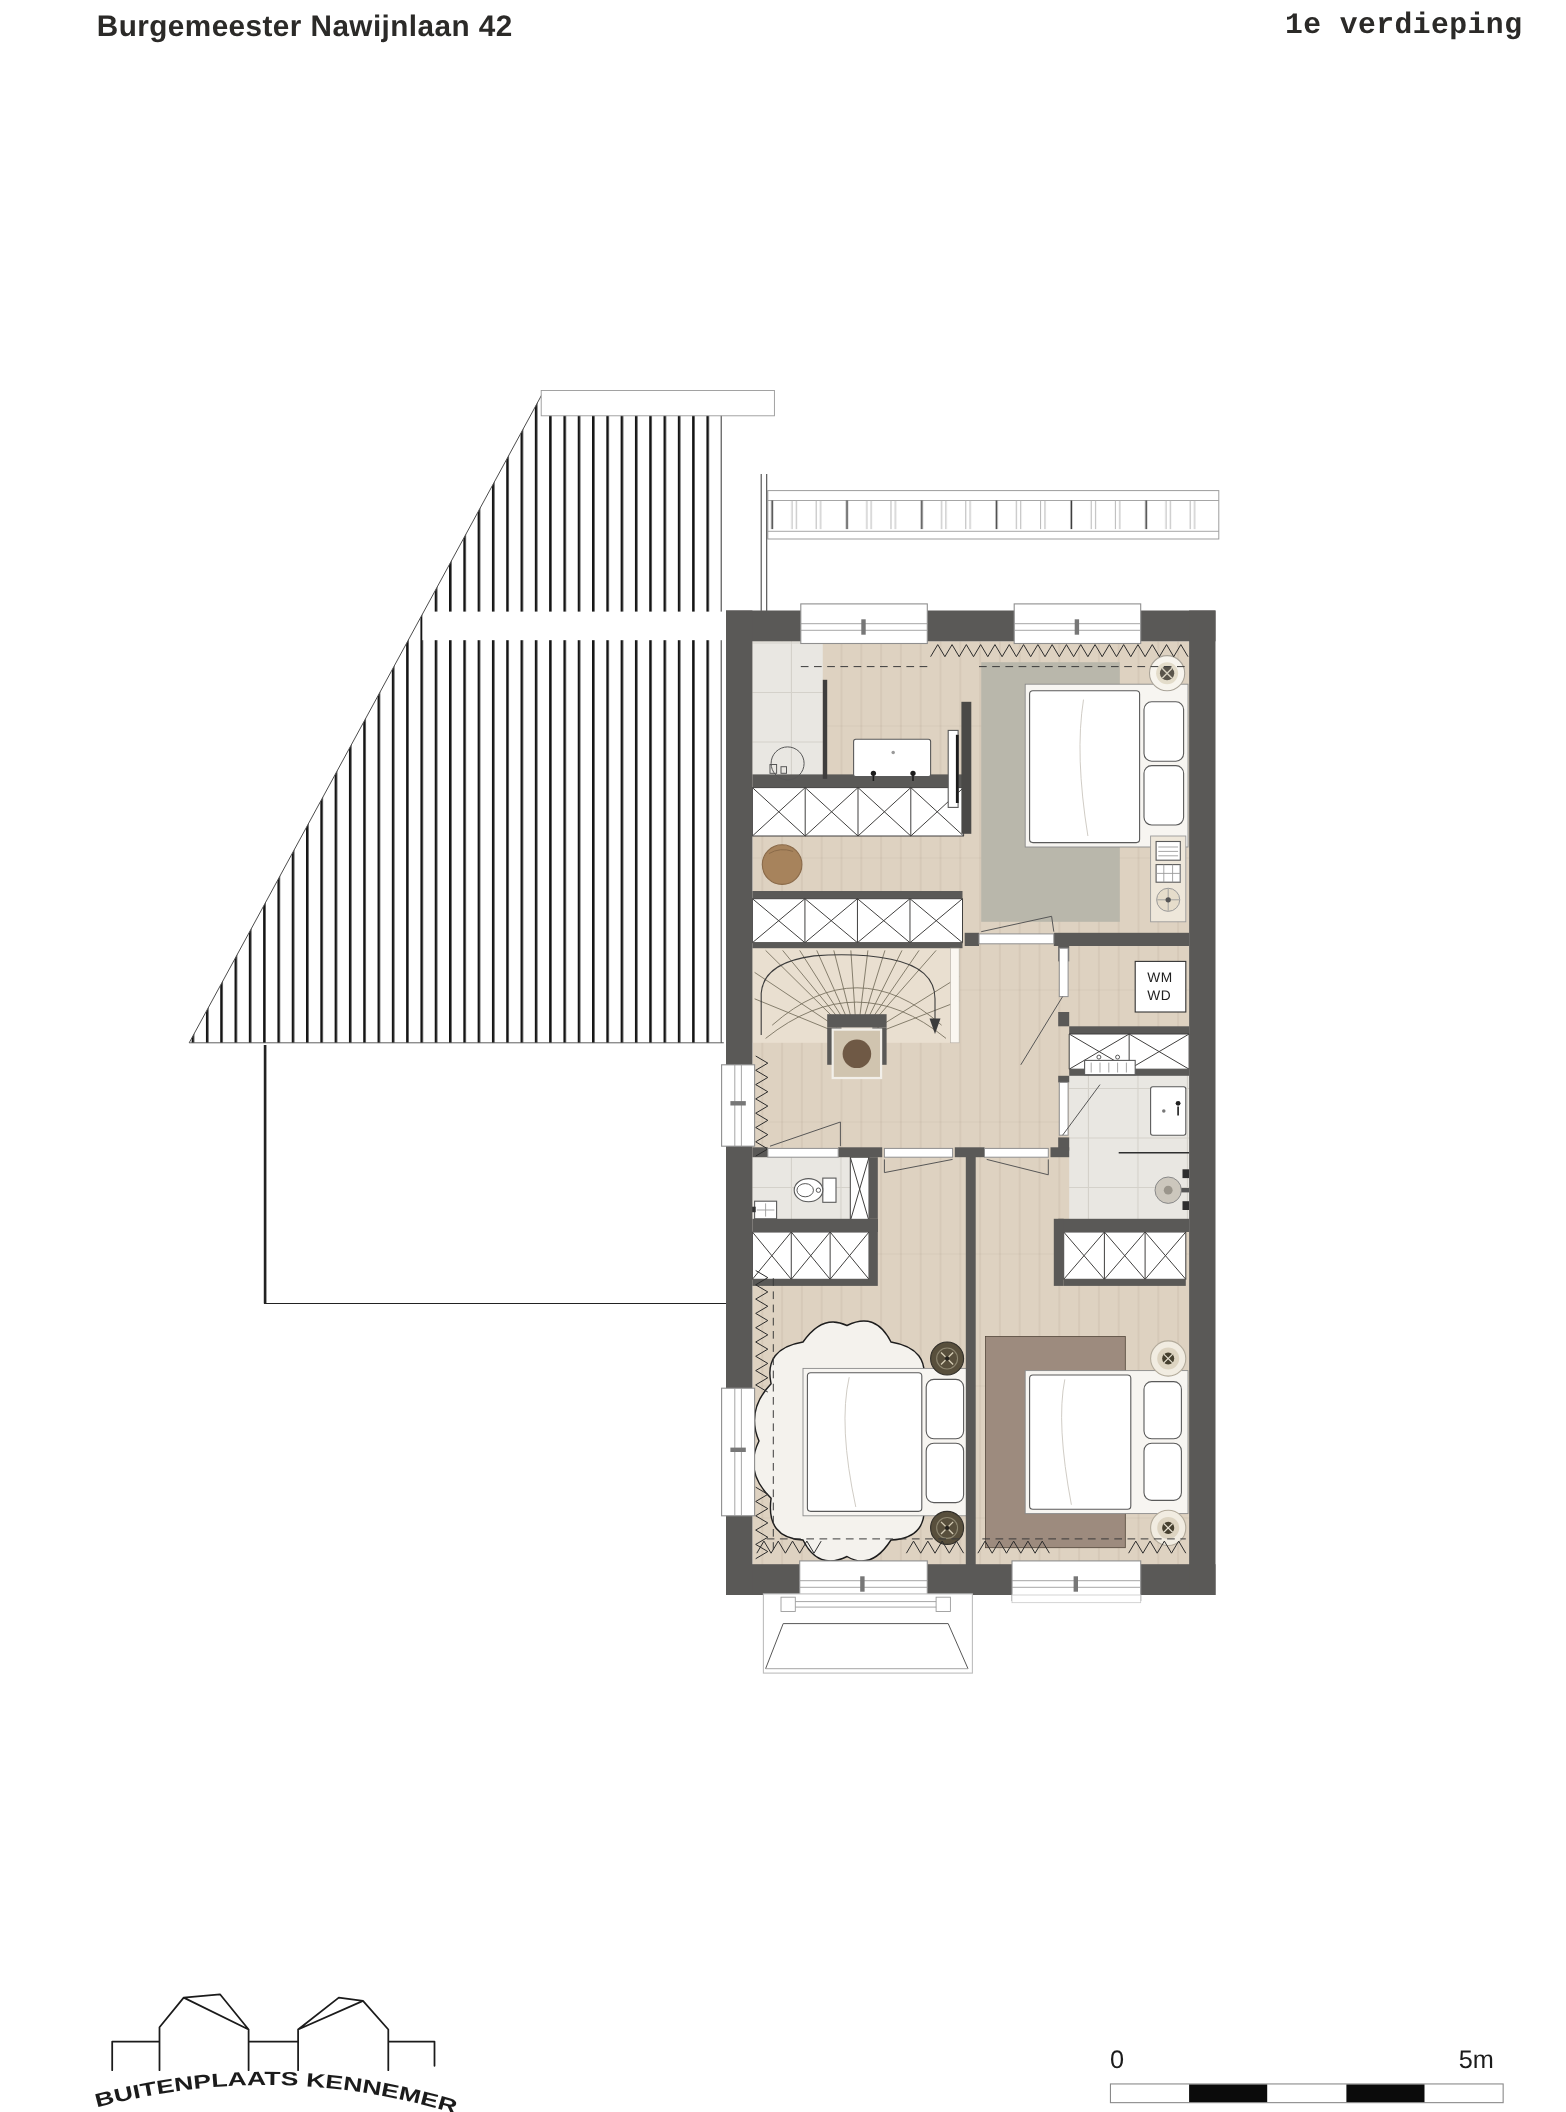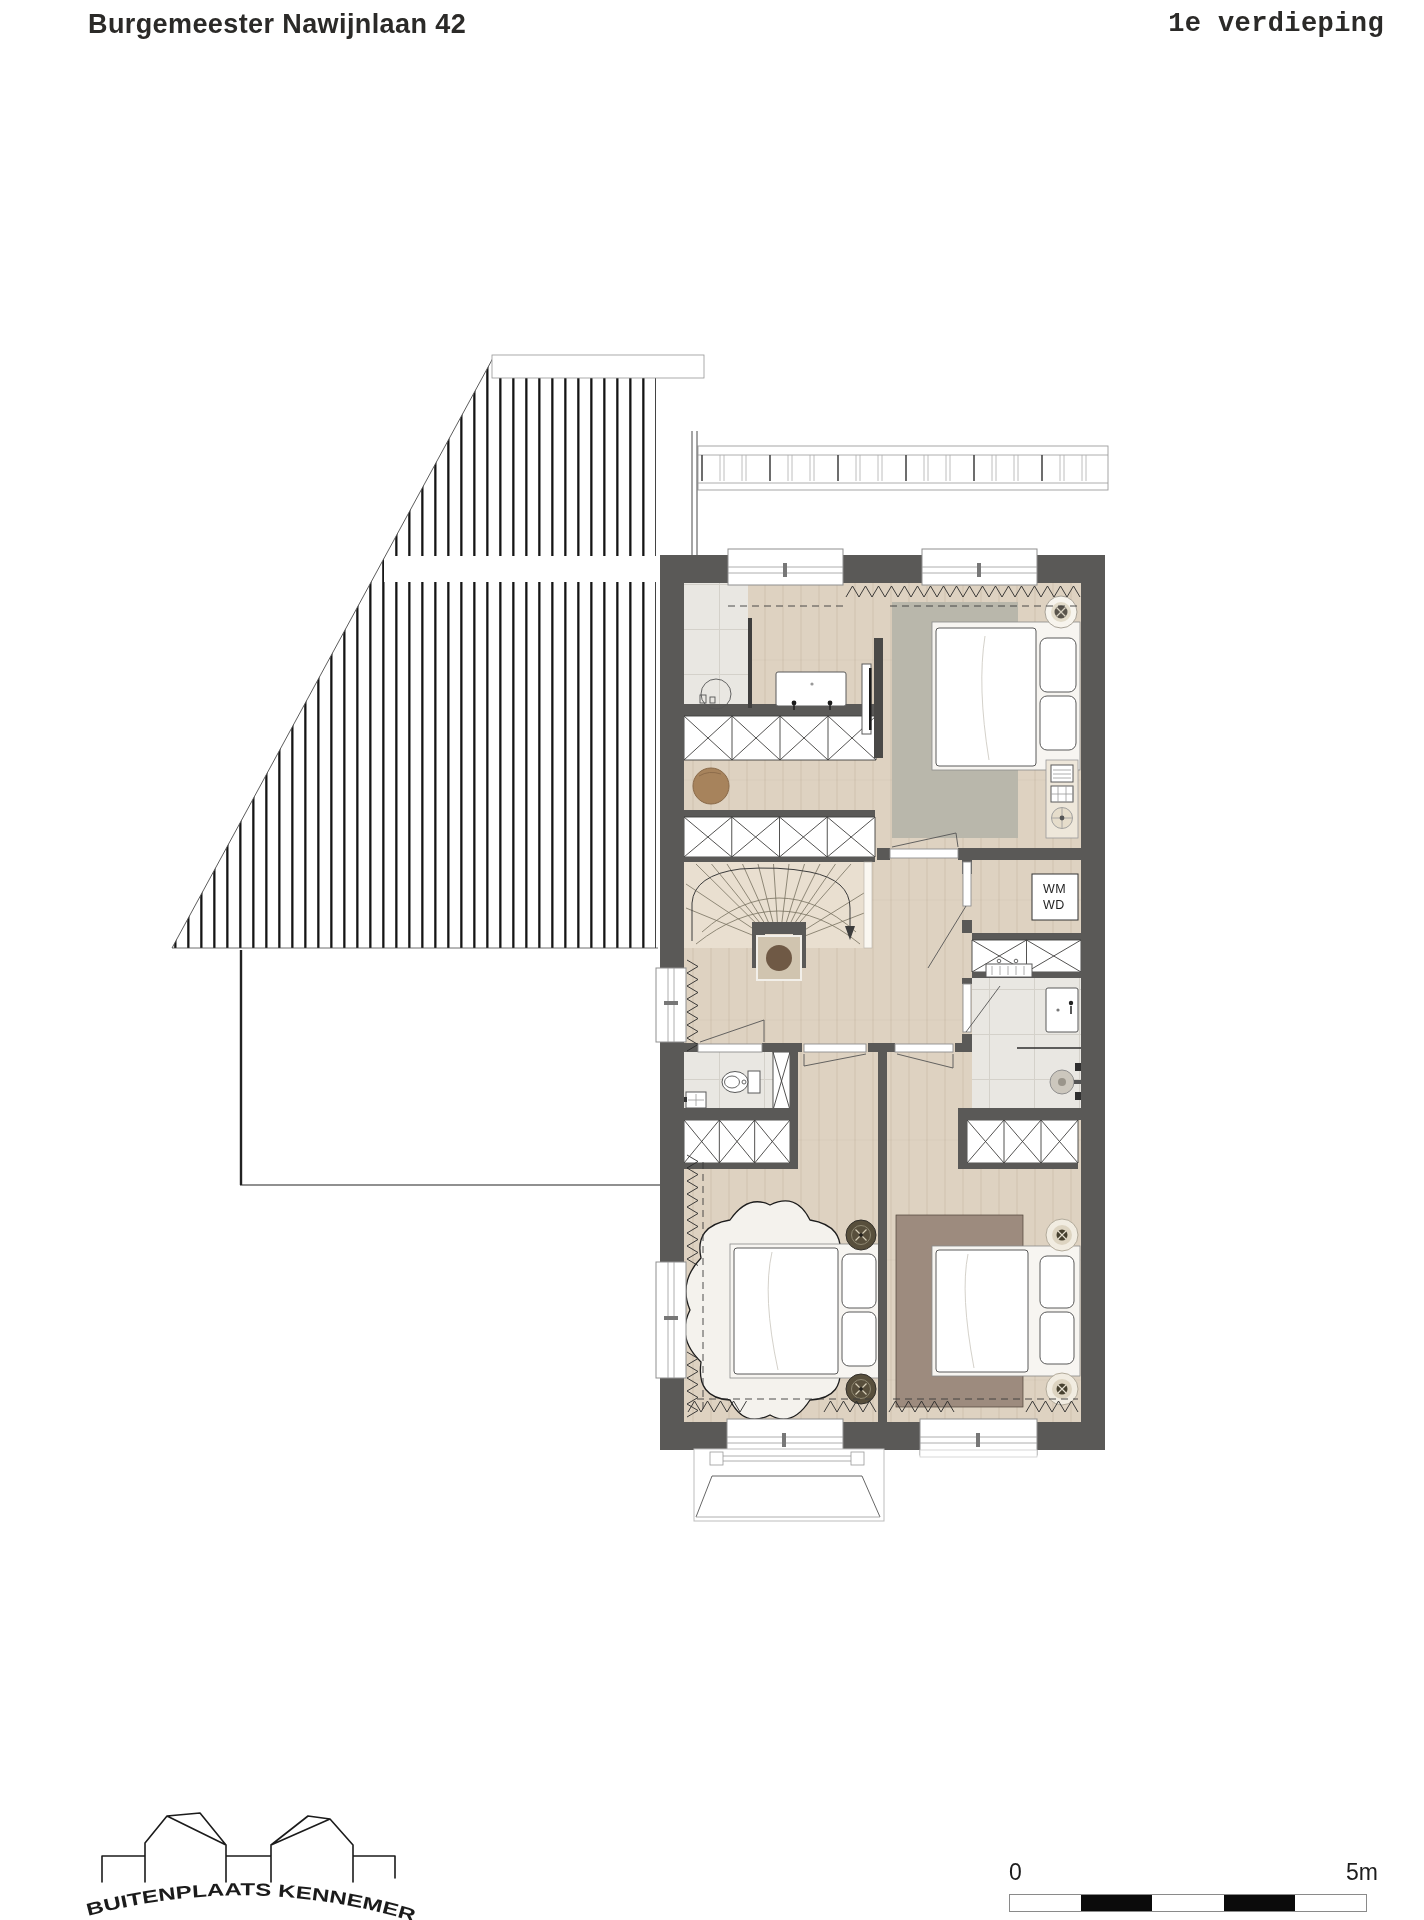--- a/index.html
+++ b/index.html
@@ -27,21 +27,21 @@
   .lg{fill:none;stroke:#1b1b1b;stroke-width:1.6;stroke-linejoin:round;stroke-linecap:round;}
   .logo-text{font-size:17.5px;font-weight:bold;fill:#1b1b1b;}
   .wmwd{font-size:12.5px;fill:#1f1f1f;letter-spacing:.5px;}
   
   .sbar{position:absolute;left:1009px;top:1894px;width:356px;height:16px;border:1px solid #8a8a8a;
         display:flex;background:#fff;}
   .seg{flex:1;}
   .seg.b{background:#0b0b0b;}
   .slab{position:absolute;top:1859px;font-size:23px;color:#1c1c1c;}
   .slab0{left:1009px;}
-  .slab5{right:46px;}
+  .slab5{right:66px;}
 </style>
 </head>
 <body>
 
 <div class="page">
 
   <div class="hdr hdr-left">Burgemeester Nawijnlaan 42</div>
   <div class="hdr hdr-right">1e verdieping</div>
 
   <svg class="plan" width="1424" height="1920" viewBox="0 0 1424 1920">

